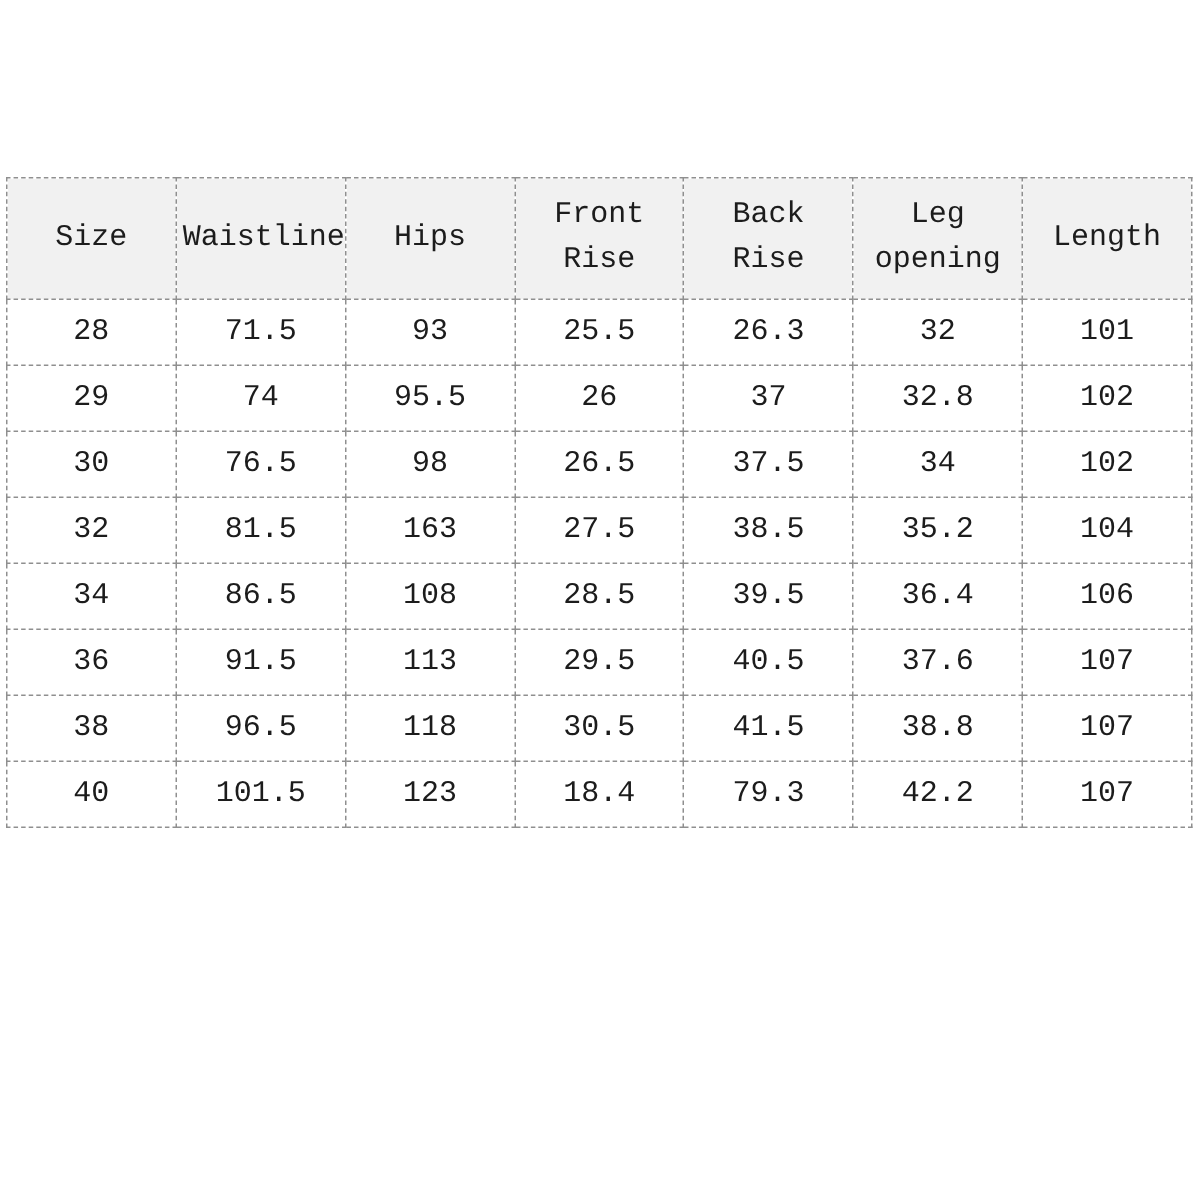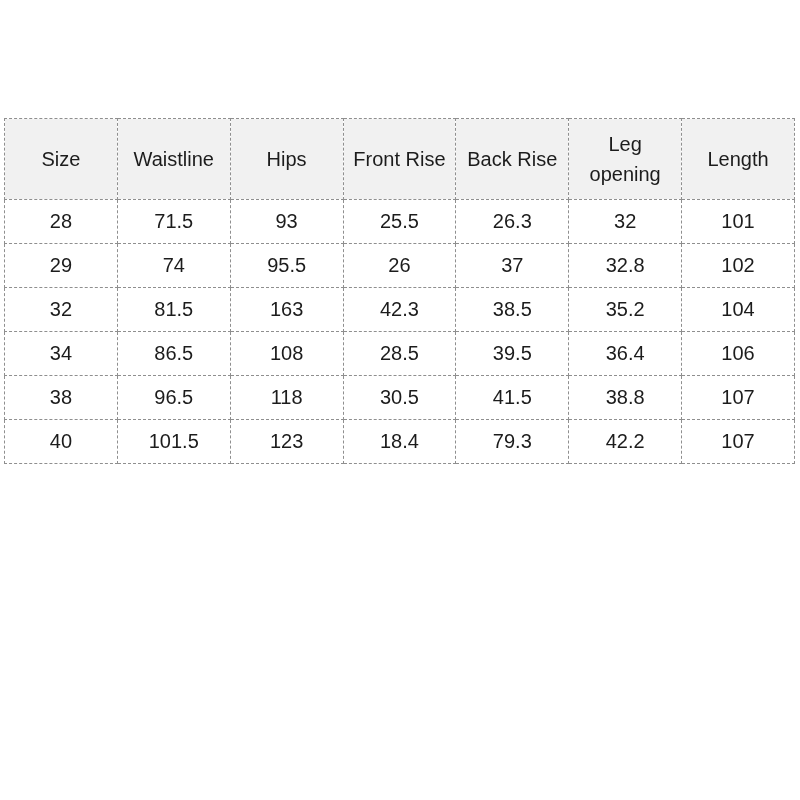--- a/index.html
+++ b/index.html
@@ -17,20 +17,21 @@
   .table-wrap {
     position: absolute;
     left: 4px;
     top: 118px;
     width: 791px;
   }
   table.size-chart {
     width: 100%;
     border-collapse: collapse;
     table-layout: fixed;
+    font-family: Liberation Mono, monospace;
   }
   table.size-chart th,
   table.size-chart td {
     border: 1px dashed #8f8f8f;
     text-align: center;
     vertical-align: middle;
     color: #1c1c1c;
     font-size: 20px;
     font-weight: 400;
     padding: 0 4px;
@@ -75,36 +76,54 @@
         <tr>
           <td>29</td>
           <td>74</td>
           <td>95.5</td>
           <td>26</td>
           <td>37</td>
           <td>32.8</td>
           <td>102</td>
         </tr>
         <tr>
+          <td>30</td>
+          <td>76.5</td>
+          <td>98</td>
+          <td>26.5</td>
+          <td>37.5</td>
+          <td>34</td>
+          <td>102</td>
+        </tr>
+        <tr>
           <td>32</td>
           <td>81.5</td>
           <td>163</td>
-          <td>42.3</td>
+          <td>27.5</td>
           <td>38.5</td>
           <td>35.2</td>
           <td>104</td>
         </tr>
         <tr>
           <td>34</td>
           <td>86.5</td>
           <td>108</td>
           <td>28.5</td>
           <td>39.5</td>
           <td>36.4</td>
           <td>106</td>
+        </tr>
+        <tr>
+          <td>36</td>
+          <td>91.5</td>
+          <td>113</td>
+          <td>29.5</td>
+          <td>40.5</td>
+          <td>37.6</td>
+          <td>107</td>
         </tr>
         <tr>
           <td>38</td>
           <td>96.5</td>
           <td>118</td>
           <td>30.5</td>
           <td>41.5</td>
           <td>38.8</td>
           <td>107</td>
         </tr>

